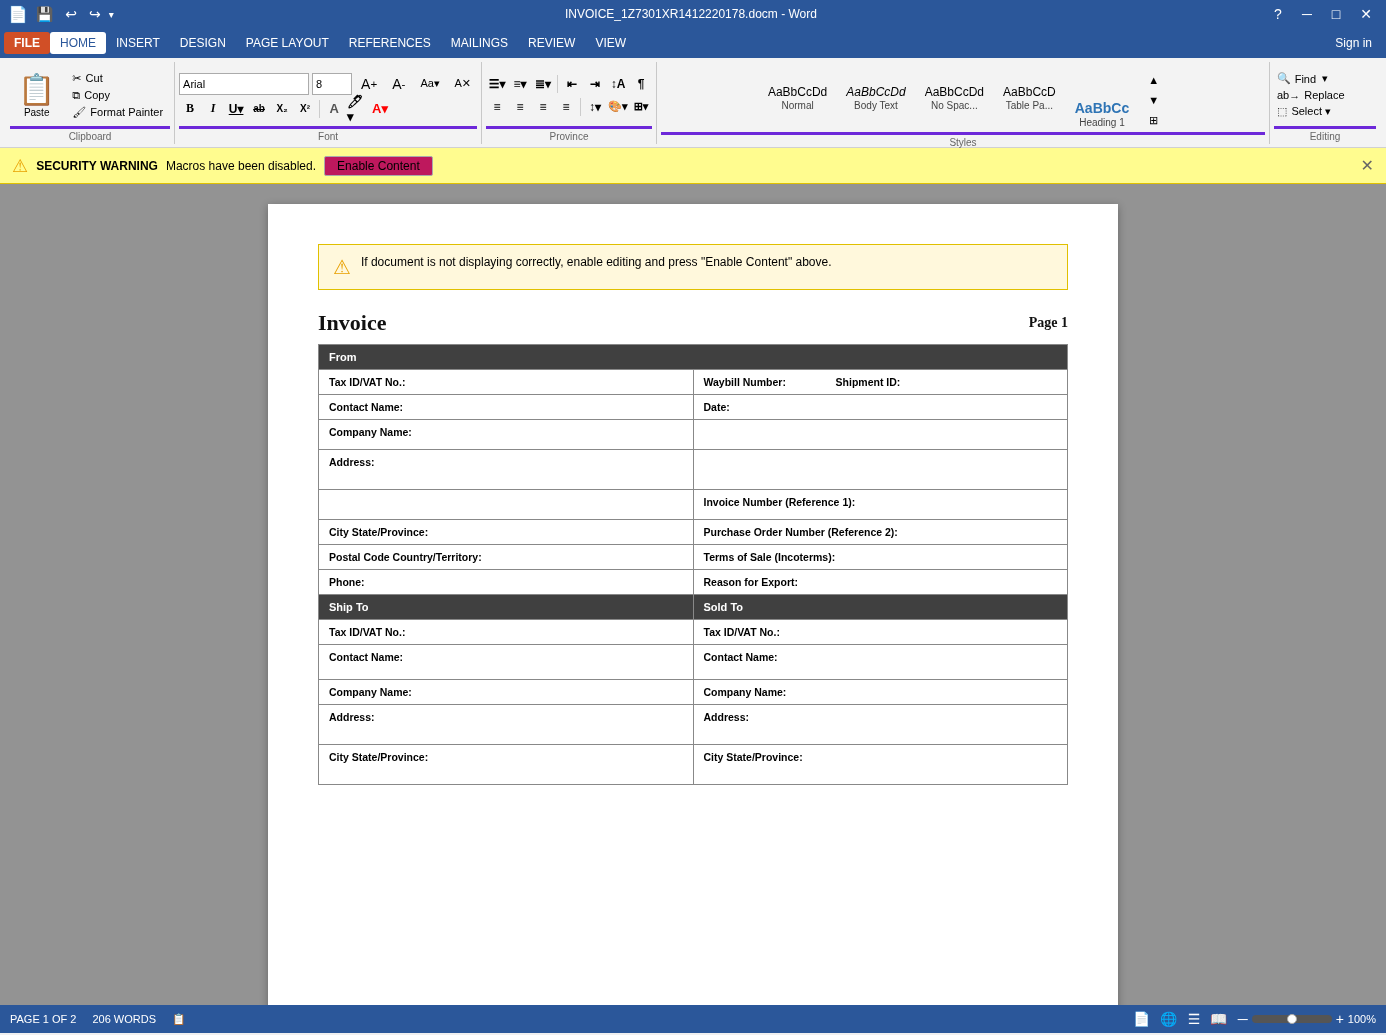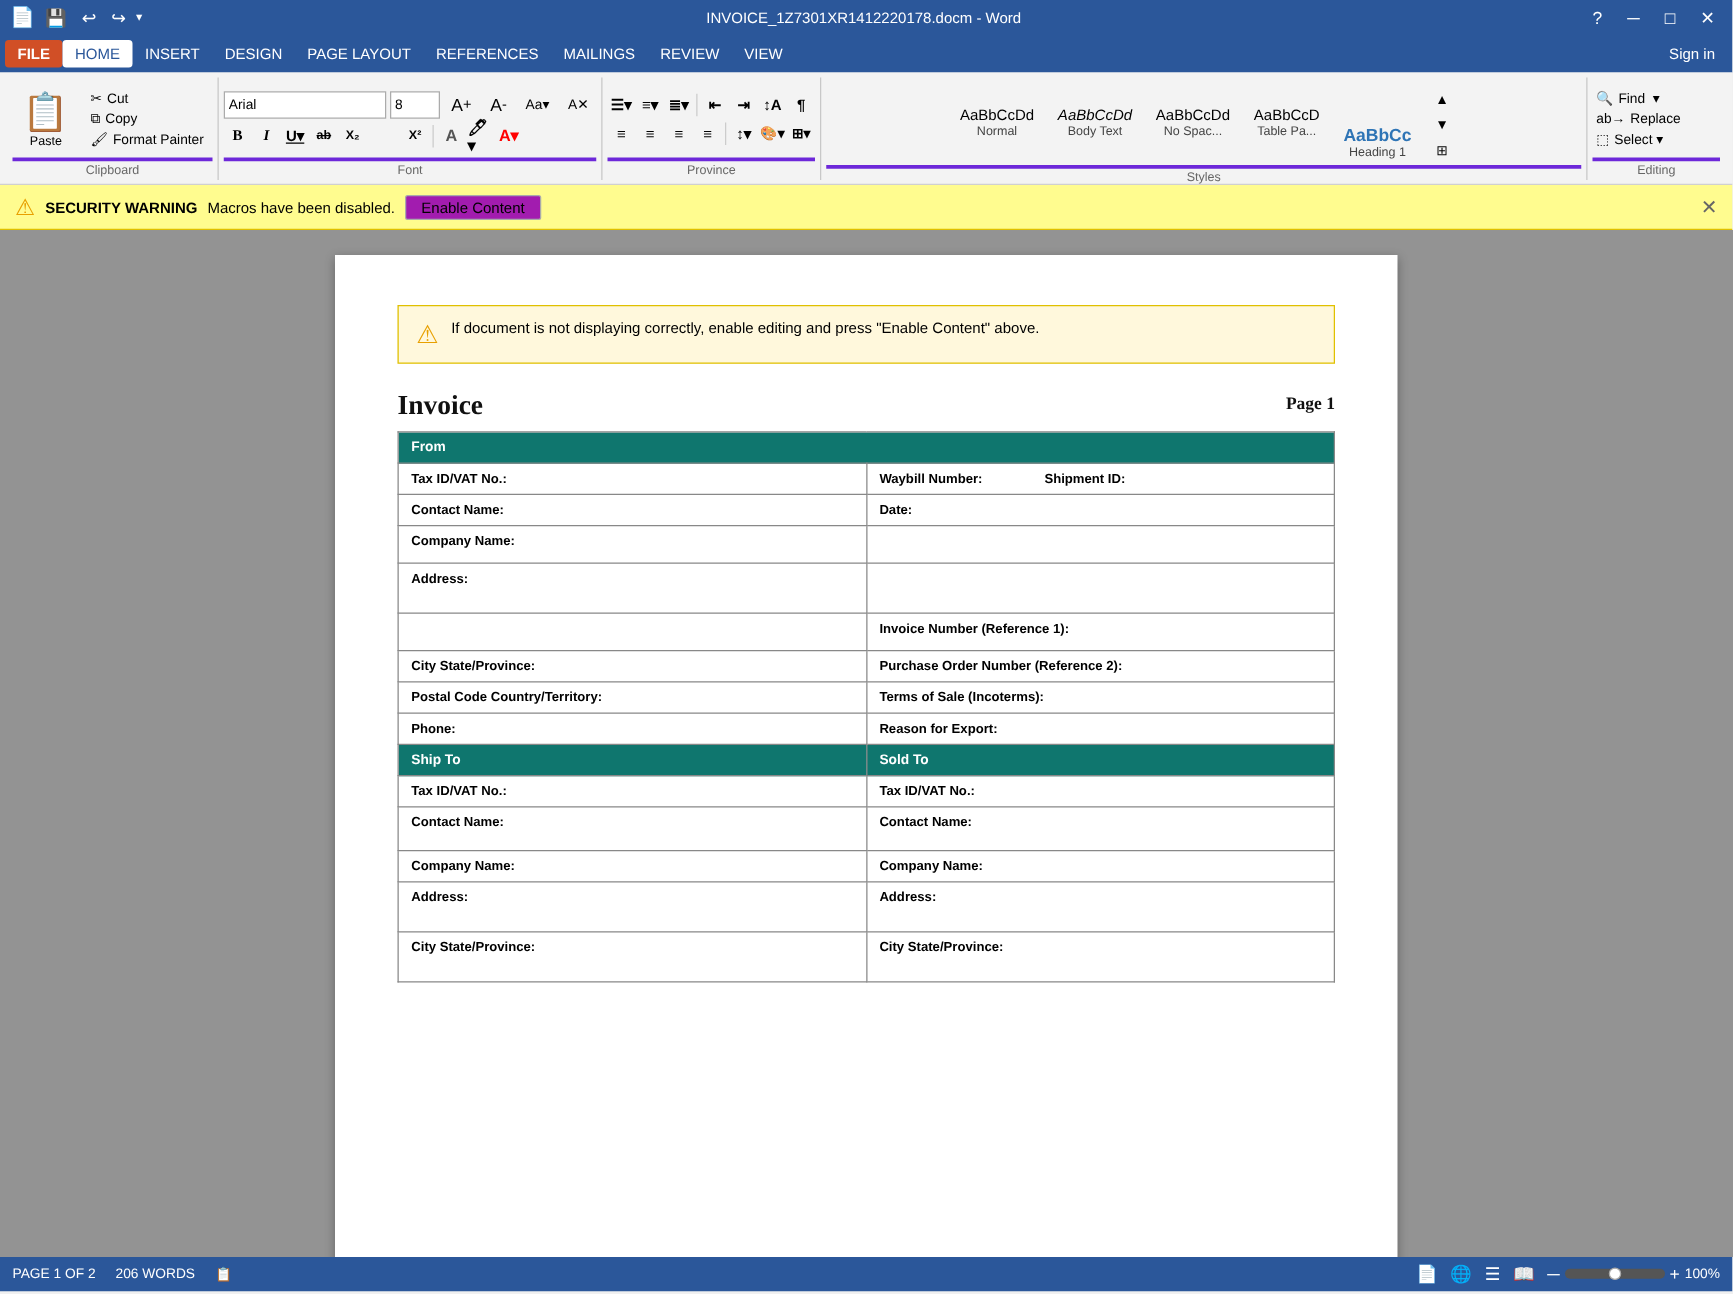--- a/index.html
+++ b/index.html
@@ -110,21 +110,21 @@
       font-size: 12px;
       height: 36px;
     }
     .warning-close {
       margin-left: auto;
       cursor: pointer;
       font-size: 16px;
       color: #666;
     }
     .enable-btn {
-      background: #a21caf;
+      background: #be185d;
       border: 1px solid #aaa;
       padding: 2px 12px;
       font-size: 12px;
       cursor: pointer;
       border-radius: 2px;
     }
 
     
     .doc-area {
       background: #939393;
@@ -178,21 +178,21 @@
       color: #111;
     }
 
     .invoice-table {
       width: 100%;
       border-collapse: collapse;
       font-family: Arial, sans-serif;
     }
 
     .section-header {
-      background: #0f766e;
+      background: #404040;
       color: white;
       font-weight: bold;
       font-size: 14px;
       padding: 8px 10px;
     }
 
     .invoice-table td {
       border: 1px solid #888;
       padding: 6px 10px;
       font-size: 11px;
@@ -340,21 +340,21 @@
           <div class="tb-btn" style="font-size:14px;">A<sup>-</sup></div>
           <div class="tb-btn">Aa▾</div>
           <div class="tb-btn">A✕</div>
         </div>
         <div class="fmt-row">
           <div class="fmt-btn" style="font-weight:bold; font-family:serif;">B</div>
           <div class="fmt-btn" style="font-style:italic; font-family:serif;">I</div>
           <div class="fmt-btn" style="text-decoration:underline;">U▾</div>
           <div class="fmt-btn" style="text-decoration:line-through; font-size:10px;">ab</div>
           <div class="fmt-btn" style="font-size:10px;">X₂</div>
-          <div class="fmt-btn" style="font-size:10px;margin-left:27px;">X²</div>
+          <div class="fmt-btn" style="font-size:10px;">X²</div>
           <div style="width:1px; background:#ccc; margin:0 2px; height:18px;"></div>
           <div class="fmt-btn" style="font-size:13px; color:#555;">A</div>
           <div class="fmt-btn" style="font-size:13px;">🖊▾</div>
           <div class="fmt-btn" style="font-size:13px; color:red;">A▾</div>
         </div>
       </div>
       <div class="rg-bottom">Font</div>
     </div>
 
     <div class="rg" style="min-width:160px;">

